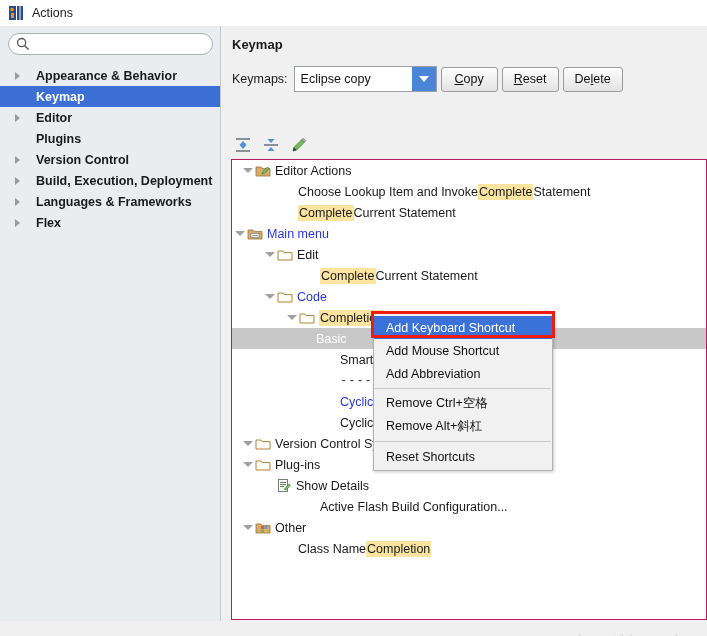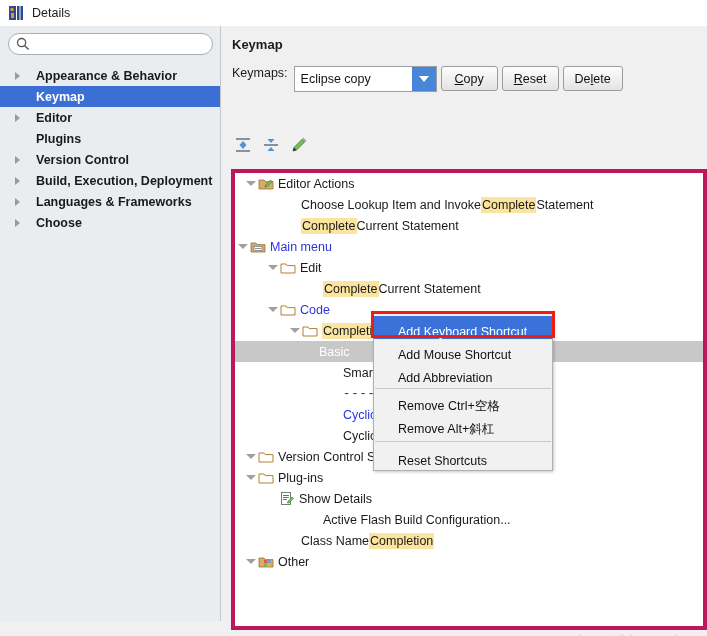--- a/index.html
+++ b/index.html
@@ -96,21 +96,21 @@
     background: #f0f0f0;
   }
   #page-title {
     position: absolute; left: 10px; top: 11px;
     font-size: 13px; font-weight: bold; color: #1b1b1b;
   }
 
   
   #keymaps-row {
     position: absolute; left: 10px; top: 40px;
-    display: flex; align-items: flex-start;
+    display: flex; align-items: center;
   }
   #keymaps-label { font-size: 12.5px; color: #1b1b1b; margin-right: 6px; }
   #keymaps-combo {
     width: 143px; height: 26px;
     border: 1px solid #9aa0a5;
     background: #ffffff;
     display: flex; align-items: center;
     position: relative;
   }
   #keymaps-value {
@@ -148,24 +148,24 @@
 
   
   #tool-icons {
     position: absolute; left: 12px; top: 110px;
     display: flex; align-items: center; gap: 10px;
   }
   .tool-icon { width: 18px; height: 18px; cursor: default; }
 
   
   #tree-panel {
-    position: absolute; left: 9px; top: 143px;
+    position: absolute; left: 9px; top: 133px;
     width: 476px; height: 461px;
     background: #ffffff;
-    border: 4px solid #be185d;
+    border: 1px solid #be185d;
     overflow: hidden;
   }
   .row {
     height: 21px;
     display: flex; align-items: center;
     white-space: nowrap;
     font-size: 12.5px;
     color: #1a1a1a;
     cursor: default;
     position: relative;
@@ -206,22 +206,22 @@
     left: 373px; top: 313px;
     width: 180px;
     background: #f1f1f1;
     border: 1px solid #b0b0b0;
     box-shadow: 1px 1px 3px rgba(0,0,0,0.22);
     padding: 2px 0;
     z-index: 40;
   }
   .mi {
     height: 23px;
-    display: flex; align-items: flex-end;
-    padding-left: 24px;
+    display: flex; align-items: center;
+    padding-left: 12px;
     font-size: 12.5px;
     color: #111;
     cursor: default;
     white-space: nowrap;
   }
   .mi.active {
     background: #3b72d9;
     color: #ffffff;
   }
   .msep {
@@ -244,21 +244,21 @@
 
   <div id="titlebar">
     <svg class="app-icon" viewBox="0 0 16 16">
       <rect x="0" y="0" width="16" height="16" fill="#ffffff"></rect>
       <rect x="1" y="1" width="7" height="14" fill="#2b4b8c"></rect>
       <circle cx="4" cy="4.5" r="1.8" fill="#f09020"></circle>
       <path d="M3 8 h3 v5 h-3 z" fill="#f09020"></path>
       <rect x="9" y="1" width="2.5" height="14" fill="#2b4b8c"></rect>
       <rect x="12.5" y="1" width="2.5" height="14" fill="#2b4b8c"></rect>
     </svg>
-    <span class="title-text">Details</span>
+    <span class="title-text">Actions</span>
   </div>
 
   <div id="sidebar">
     <div id="search-wrap">
       <svg id="search-icon" viewBox="0 0 14 14">
         <circle cx="5.6" cy="5.6" r="4.1" fill="none" stroke="#555" stroke-width="1.3"></circle>
         <line x1="8.7" y1="8.7" x2="12.6" y2="12.6" stroke="#555" stroke-width="1.4"></line>
       </svg>
       <input id="search-input" type="text" value="" placeholder="" style="">
     </div>
@@ -298,21 +298,21 @@
       <div class="nav-item">
         <span class="nav-arrow">
             <span class="tri"></span>
           </span>
         <span class="nav-label">Languages &amp; Frameworks</span>
       </div>
       <div class="nav-item">
         <span class="nav-arrow">
             <span class="tri"></span>
           </span>
-        <span class="nav-label">Choose</span>
+        <span class="nav-label">Flex</span>
       </div>
     </div>
   </div>
 
   <div id="right">
     <div id="page-title">Keymap</div>
 
     <div id="keymaps-row">
       <span id="keymaps-label">Keymaps:</span>
       <div id="keymaps-combo">
@@ -471,39 +471,39 @@
           <path d="M8.5 12 l0.5 -1.8 L13 6 l1.4 1.4 L10 12 z" fill="#79c15c" stroke="#3f7a33" stroke-width="0.6"></path>
         </svg>
         <span>Show Details</span>
       </div>
 
 
       <div class="row" style="padding-left:88px">
         <span>Active Flash Build Configuration...</span>
       </div>
 
-      <div class="row" style="padding-left:66px">
-        <span>Class Name </span>
-          <span class="hl">Completion</span>
-      </div>
-
       <div class="row" style="padding-left:8px">
         <span class="arrow">
             <span class="tri-d"></span>
           </span>
         <svg class="ficon" viewBox="0 0 16 16">
           <path d="M1 4 h5 l1.2 1.6 H15 V13 H1 z" fill="#d9ab6a" stroke="#9b7232" stroke-width="0.8"></path>
           <rect x="6" y="6" width="3" height="3" fill="#e05a4a"></rect>
           <rect x="9.5" y="6" width="3" height="3" fill="#5aa0e0"></rect>
           <rect x="6" y="9.5" width="3" height="3" fill="#6fbb55"></rect>
           <rect x="9.5" y="9.5" width="3" height="3" fill="#e0b94a"></rect>
         </svg>
         <span>Other</span>
       </div>
 
+      <div class="row" style="padding-left:66px">
+        <span>Class Name </span>
+          <span class="hl">Completion</span>
+      </div>
+
     </div>
 
     <div id="watermark">http://blog.csdn.net/tototuzuoquan</div>
   </div>
 
   <div id="ctx-menu">
     <div class="mi active">
       <span>Add Keyboard Shortcut</span>
     </div>
     <div class="mi">

